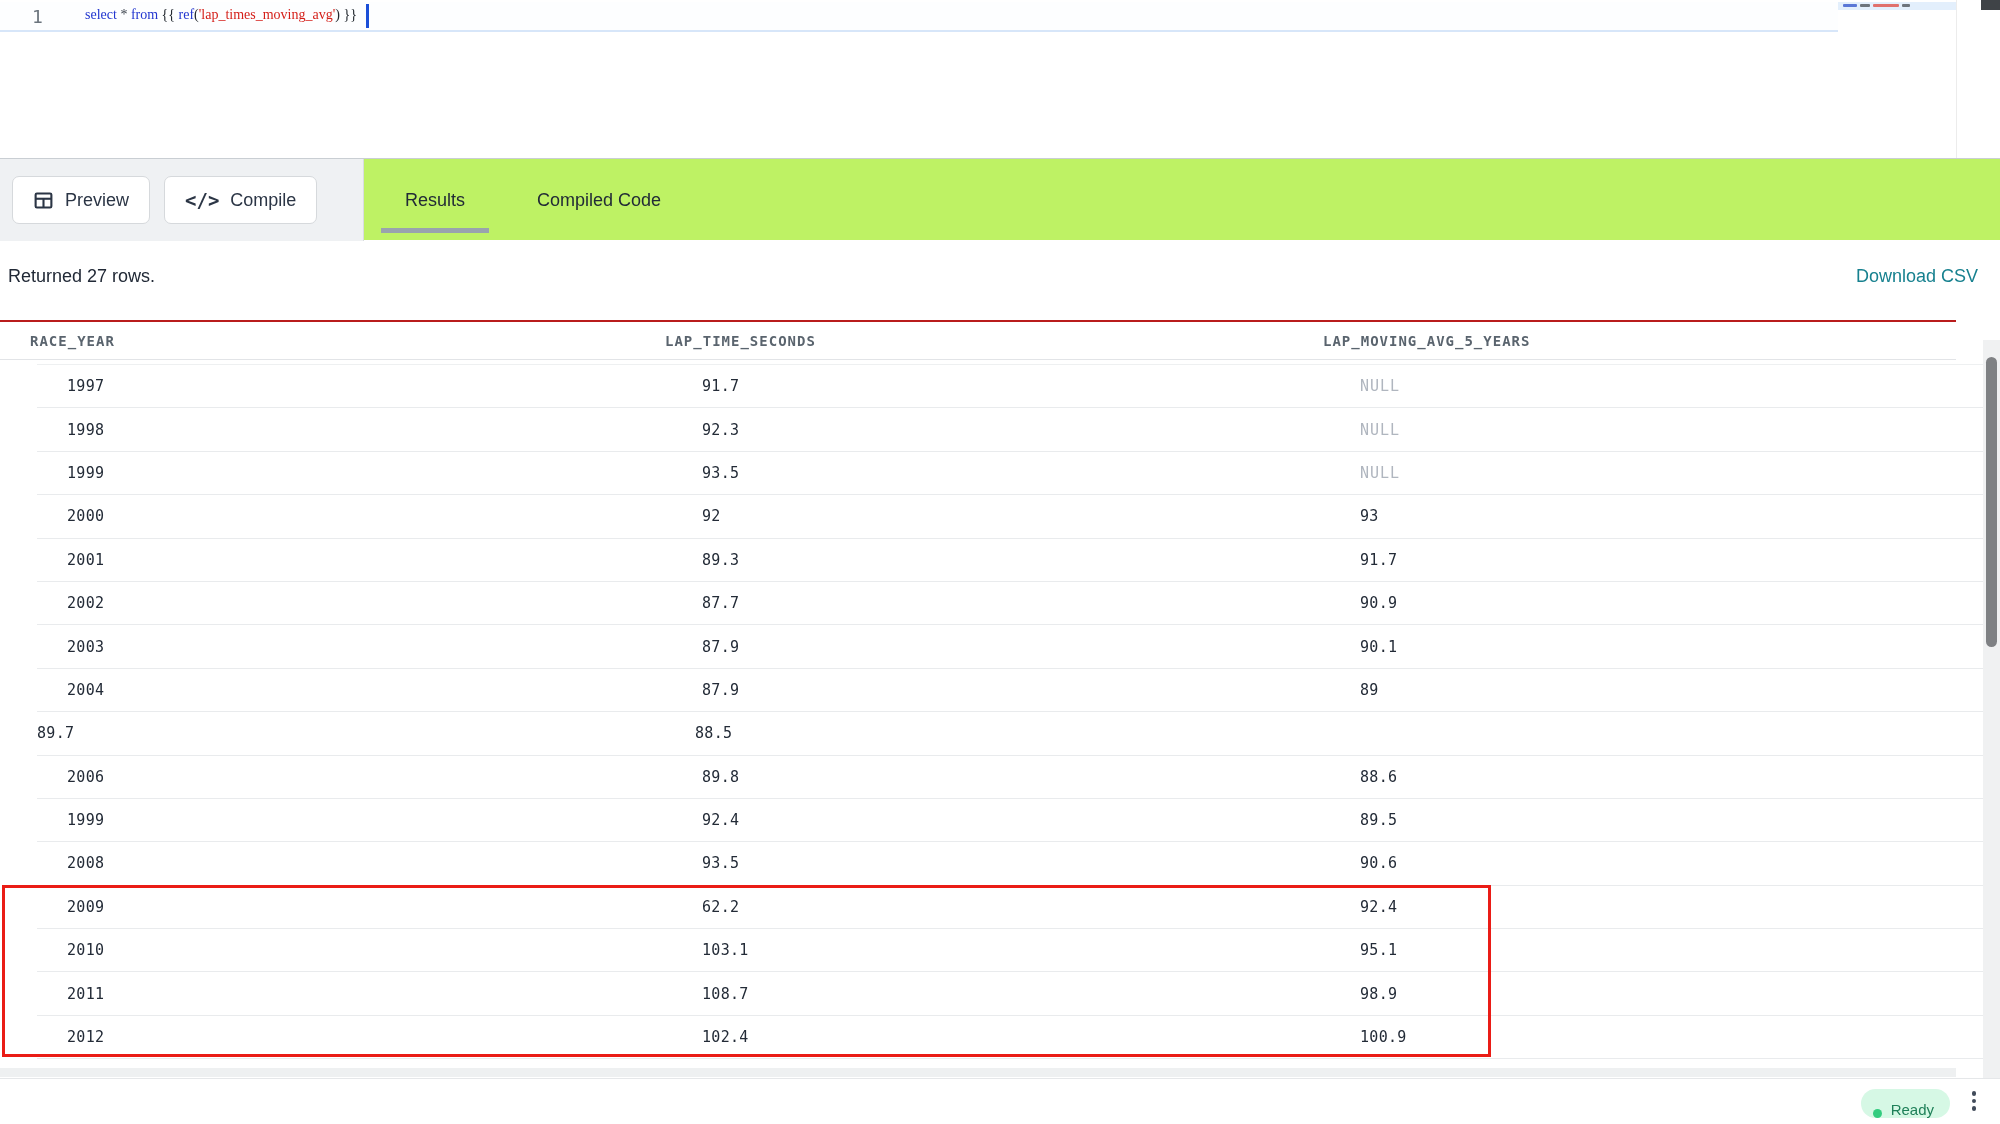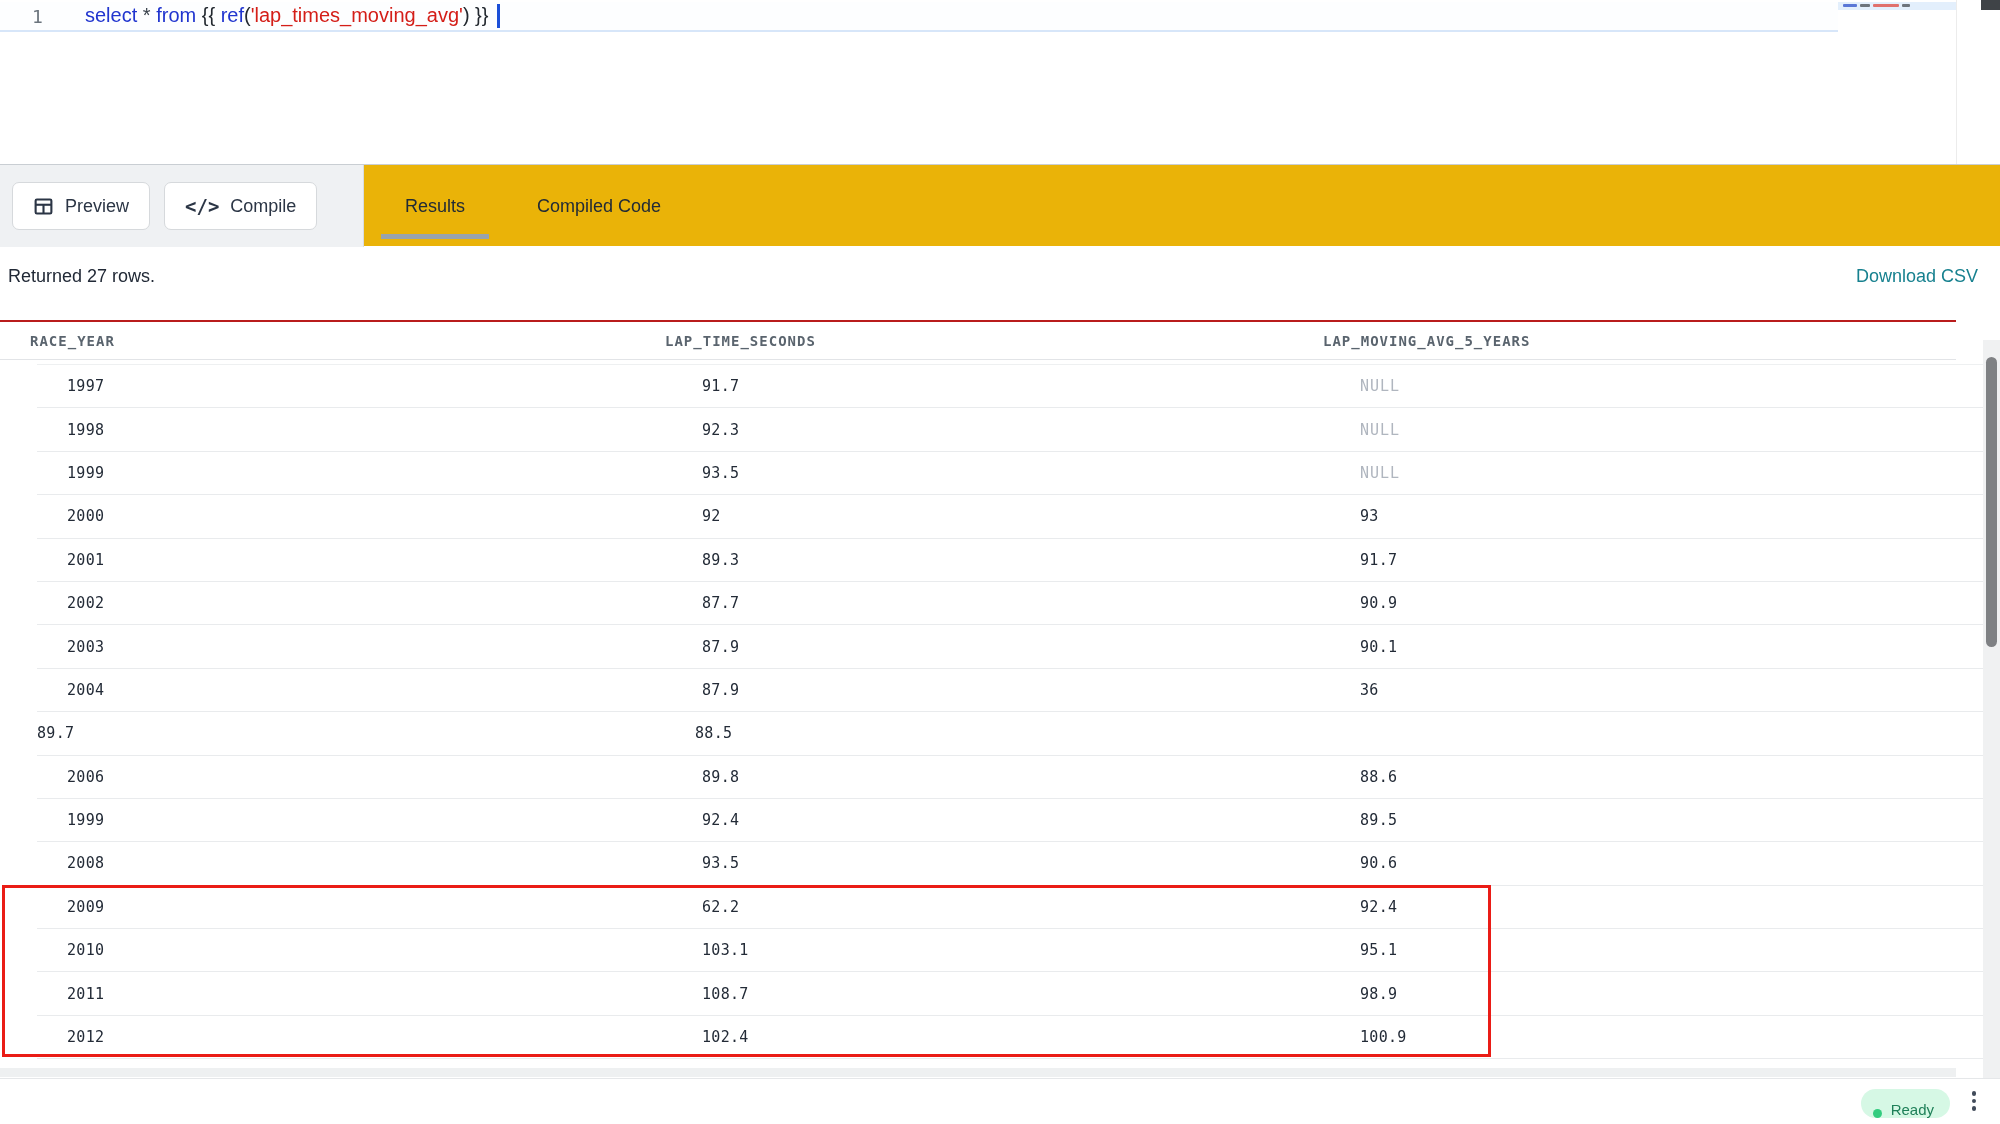--- a/index.html
+++ b/index.html
@@ -7,36 +7,36 @@
               font-family:"Liberation Sans", sans-serif; }
   .abs { position:absolute; }
   #canvas { position:relative; width:2000px; height:1124px; background:#fff; }
 
   
   #editor { left:0; top:0; width:2000px; height:166px; background:#fff; }
   .code-line { left:0; top:2px; height:30px; width:1838px; display:flex; align-items:center;
                background:#fdfeff; border-bottom:2px solid #d7e6f9; }
   .gutter { width:75px; text-align:center; color:#6b747d; font-family:"DejaVu Sans Mono", monospace;
             font-size:18px; flex:0 0 75px; }
-  .code-text { font-family:Liberation Sans, sans-serif; font-size:20px; white-space:pre; padding-left:10px; }
+  .code-text { font-family:Liberation Serif, serif; font-size:14px; white-space:pre; padding-left:10px; }
   .tok-keyword  { color:#2135cf; }
   .tok-function { color:#2135cf; }
   .tok-string   { color:#d41e18; }
   .tok-operator { color:#3a424c; }
   .tok-plain    { color:#22282f; }
   .cursor { display:inline-block; width:3px; height:24px; background:#1b4fd8; margin-left:9px; vertical-align:middle; }
 
   .minimap { left:1838px; top:0; width:118px; height:166px; background:#fff; }
   .minimap .mm-line { position:absolute; left:0; top:2px; width:118px; height:8px; background:#e3effc; }
   .mm-dash { position:absolute; top:4px; height:3px; border-radius:1px; }
   .editor-right-edge { left:1956px; top:0; width:1px; height:166px; background:#ececec; }
   .editor-scroll-thumb { left:1981px; top:0; width:19px; height:10px; background:#3f4347; }
 
   
-  #toolbar { left:0; top:164px; width:2000px; height:82px; background:#eab308; border-top:1px solid #c9ced3; }
+  #toolbar { left:0; top:158px; width:2000px; height:82px; background:#bef264; border-top:1px solid #c9ced3; }
   .toolbar-left { position:absolute; left:0; top:0; width:363px; height:82px; background:#eff1f3;
                   display:flex; align-items:center; padding-left:12px; gap:14px; }
   .toolbar-divider { position:absolute; left:363px; top:0; width:1px; height:82px; background:#d9dcdf; }
   .btn { height:48px; display:flex; align-items:center; gap:11px; background:#ffffff;
          border:1px solid #d6d9dc; border-radius:7px; padding:0 20px; color:#2b3545;
          font-size:18px; font-weight:500; cursor:pointer; }
   .btn .code-glyph { font-family:"DejaVu Sans Mono", monospace; font-weight:bold; font-size:19px; color:#2b3545; }
   .tabs { position:absolute; left:381px; top:0; height:82px; display:flex;gap:24px; }
   .tab { height:82px; display:flex; align-items:center; padding:0 24px; font-size:18px;
          color:#222b36; font-weight:500; position:relative; cursor:pointer; }
@@ -167,21 +167,21 @@
         <div class="c3">90.9</div>
       </div>
       <div class="trow">
         <div class="c1">2003</div>
         <div class="c2">87.9</div>
         <div class="c3">90.1</div>
       </div>
       <div class="trow">
         <div class="c1">2004</div>
         <div class="c2">87.9</div>
-        <div class="c3">36</div>
+        <div class="c3">89</div>
       </div>
       <div class="trow">
         <div class="c2">89.7</div>
         <div class="c3">88.5</div>
       </div>
       <div class="trow">
         <div class="c1">2006</div>
         <div class="c2">89.8</div>
         <div class="c3">88.6</div>
       </div>

